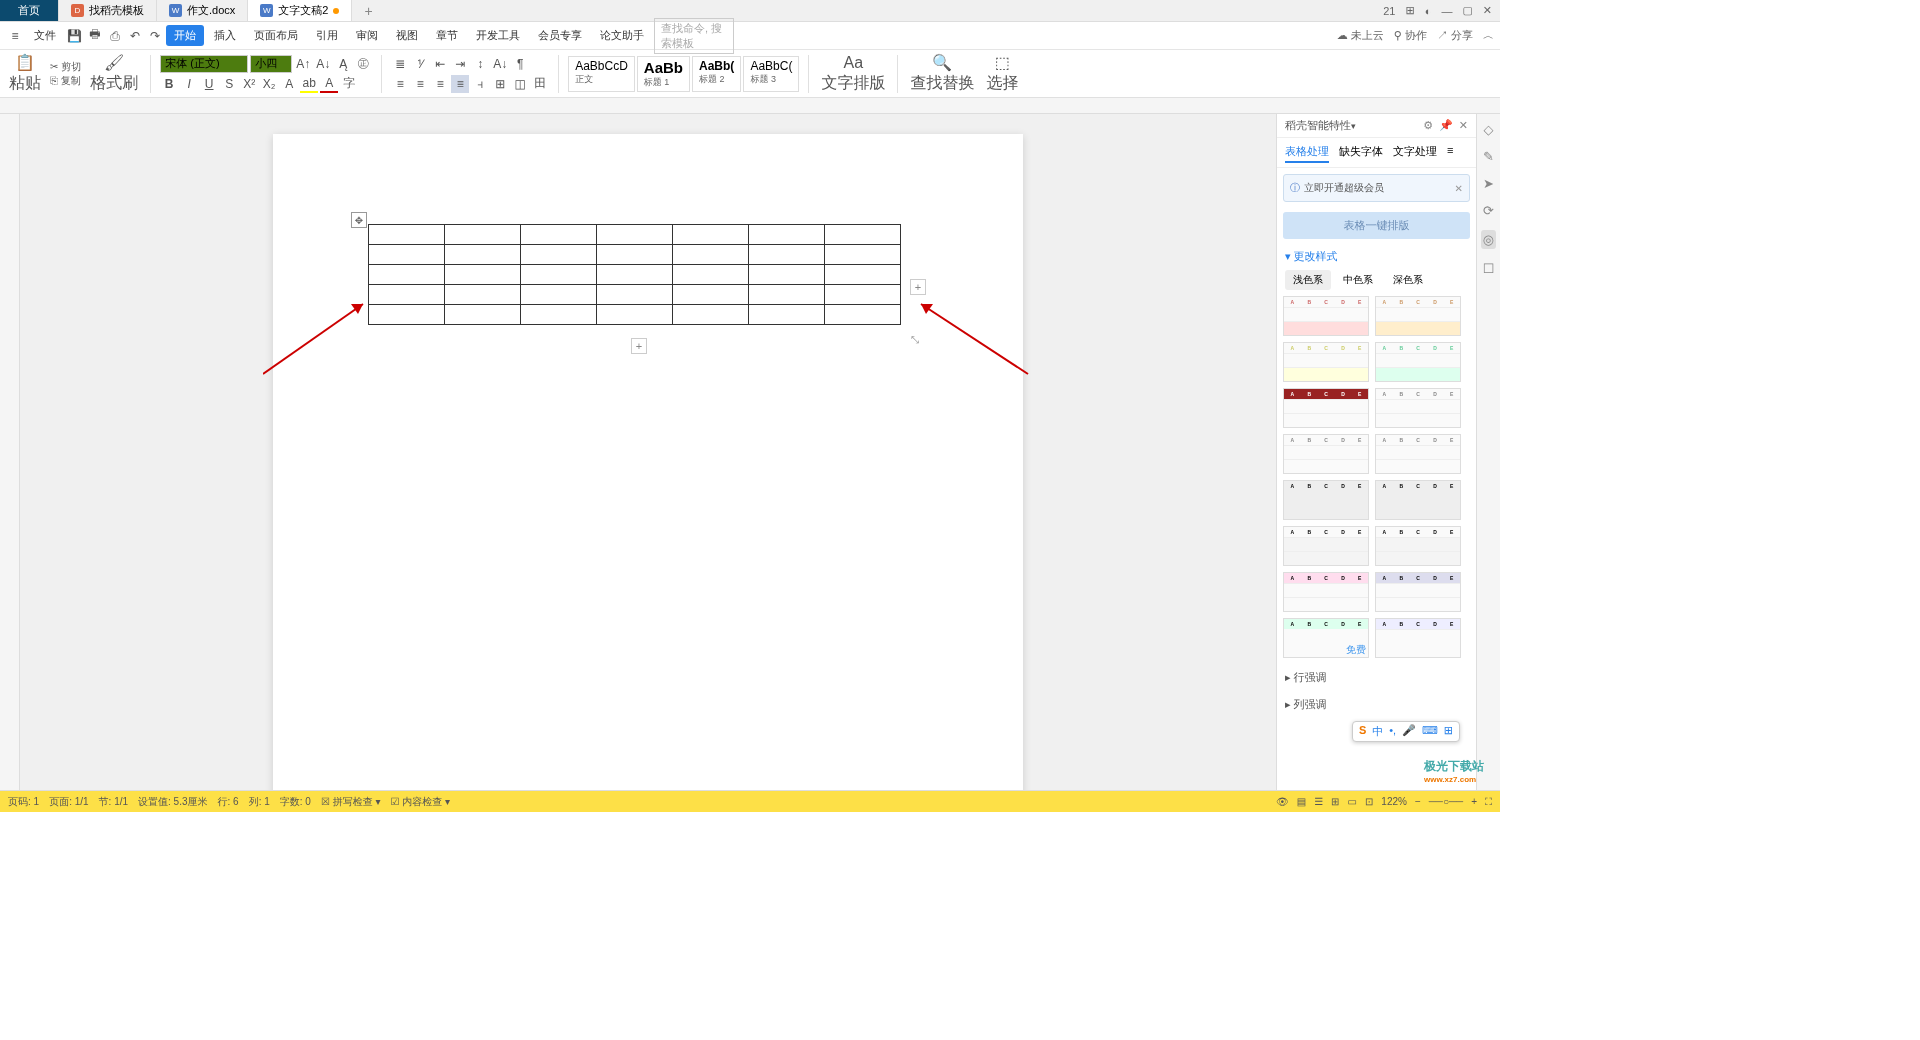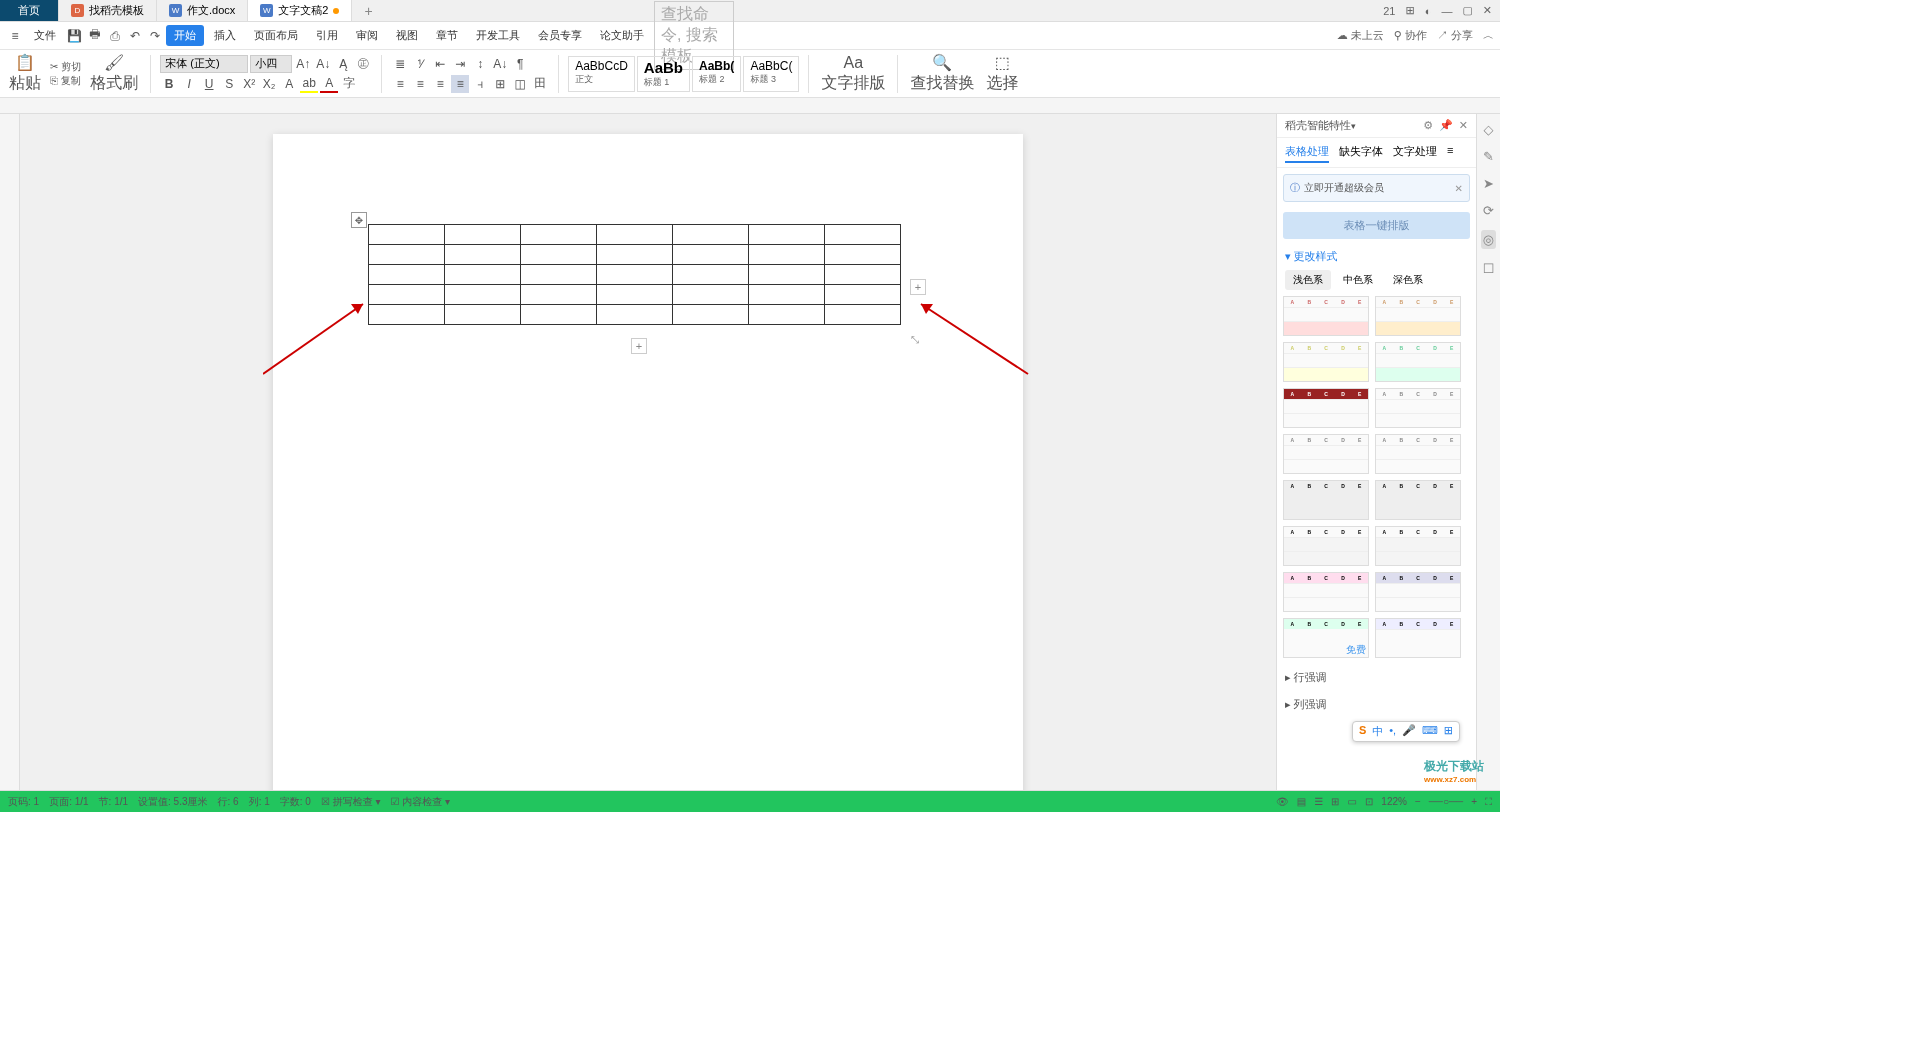--- a/index.html
+++ b/index.html
@@ -16,33 +16,33 @@
 .winbtns span{cursor:pointer}
 .menubar{height:28px;display:flex;align-items:center;padding:0 6px;gap:2px;border-bottom:1px solid #e5e5e5;font-size:11px}
 .menu-item{padding:3px 8px;cursor:pointer;color:#333}
 .menu-item.active{background:#2680ea;color:#fff;border-radius:3px}
 .menu-right{margin-left:auto;display:flex;gap:10px;color:#666;}
 .toolbar{height:48px;display:flex;align-items:center;padding:2px 6px;gap:6px;border-bottom:1px solid #e0e0e0;font-size:11px}
 .tg{display:flex;flex-direction:column;align-items:center;gap:1px;padding:0 3px;color:#555}
 .tg .icn{font-size:16px}
 .tg .lbl{font-size:16px}
 .sep{width:1px;height:38px;background:#e0e0e0;margin:0 3px}
-.font-sel{border:1px solid #ccc;font-size:11px;padding:1px 4px;background:#e5e5e5}
+.font-sel{border:1px solid #ccc;font-size:11px;padding:1px 4px;background:#4d7c0f}
 .font-sel.nm{width:88px}
 .font-sel.sz{width:42px}
 .minibtn{width:18px;height:18px;display:inline-flex;align-items:center;justify-content:center;cursor:pointer;font-size:12px;color:#555}
 .minibtn.b{font-weight:bold}
 .minibtn.i{font-style:italic}
 .minibtn.u{text-decoration:underline}
 .row2{display:flex;gap:2px;margin-top:2px}
 .styles{display:flex;gap:2px}
 .stylebox{border:1px solid #ddd;padding:2px 6px;cursor:pointer;min-width:46px}
 .stylebox .p{font-size:12px}
 .stylebox .n{font-size:9px;color:#666}
-.searchbox{border:1px solid #ccc;padding:2px 6px;font-size:16px;color:#aaa;width:80px}
+.searchbox{border:1px solid #ccc;padding:2px 6px;font-size:11px;color:#aaa;width:80px}
 .ruler-h{height:16px;background:#f5f5f5;border-bottom:1px solid #ddd;position:relative;font-size:8px;color:#888}
 .workspace{display:flex;height:680px}
 .ruler-v{width:20px;background:#f5f5f5;border-right:1px solid #ddd;font-size:8px;color:#888;position:relative}
 .canvas{flex:1;background:#f0f0f0;display:flex;justify-content:center;padding-top:20px;overflow:hidden;position:relative}
 .page{width:750px;height:1000px;background:#fff;box-shadow:0 2px 8px rgba(0,0,0,.15);position:relative}
 .doctable{position:absolute;top:90px;left:95px;border-collapse:collapse}
 .doctable td{border:1px solid #333;width:76px;height:20px}
 .movehdl{position:absolute;top:78px;left:78px;width:16px;height:16px;border:1px solid #999;display:flex;align-items:center;justify-content:center;font-size:10px;color:#666;background:#fff}
 .addR{position:absolute;top:145px;left:637px;width:16px;height:16px;border:1px solid #ccc;display:flex;align-items:center;justify-content:center;font-size:11px;color:#888;background:#fff}
 .addB{position:absolute;top:204px;left:358px;width:16px;height:16px;border:1px solid #ccc;display:flex;align-items:center;justify-content:center;font-size:11px;color:#888;background:#fff}
@@ -59,21 +59,21 @@
 .bigbtn{margin:4px 6px;padding:6px;background:#cfe3f7;color:#6a8cb5;text-align:center;border-radius:3px;font-size:11px}
 .sect{padding:6px 8px;color:#2680ea;font-size:11px}
 .ctabs{display:flex;padding:0 8px;gap:4px;font-size:10px}
 .ctabs span{padding:3px 8px;cursor:pointer}
 .ctabs .act{background:#eee;border-radius:3px}
 .thumbs{display:flex;flex-wrap:wrap;gap:6px;padding:6px}
 .thumb{width:86px;height:40px;border:1px solid #ddd;background:#fafafa;cursor:pointer;position:relative;font-size:6px;display:flex;flex-direction:column}
 .thumb .hdr{height:10px;display:flex;justify-content:space-around;align-items:center;font-size:5px;font-weight:bold}
 .thumb .rw{flex:1;border-top:1px solid #eee}
 .sidebar-r{width:24px;background:#f5f5f5;border-left:1px solid #ddd;display:flex;flex-direction:column;align-items:center;padding-top:8px;gap:12px;color:#888;font-size:13px}
-.statusbar{position:absolute;bottom:0;left:0;right:0;height:22px;border-top:1px solid #ddd;display:flex;align-items:center;padding:0 8px;font-size:10px;color:#555;gap:10px;background:#22c55e}
+.statusbar{position:absolute;bottom:0;left:0;right:0;height:22px;border-top:1px solid #ddd;display:flex;align-items:center;padding:0 8px;font-size:10px;color:#555;gap:10px;background:#fde047}
 .statusbar .r{margin-left:auto;display:flex;gap:8px;align-items:center}
 .ime{position:absolute;bottom:70px;right:40px;background:#fff;border:1px solid #ccc;border-radius:4px;padding:2px 6px;display:flex;gap:6px;font-size:11px;box-shadow:0 1px 4px rgba(0,0,0,.2)}
 .ime span{color:#2680ea}
 .logo{position:absolute;bottom:28px;right:16px;font-size:12px;color:#4aa;font-weight:bold}
 .logo .sub{font-size:8px;color:#e70;display:block}
 </style>
 </head>
 <body>
 
 <div class="titlebar">

